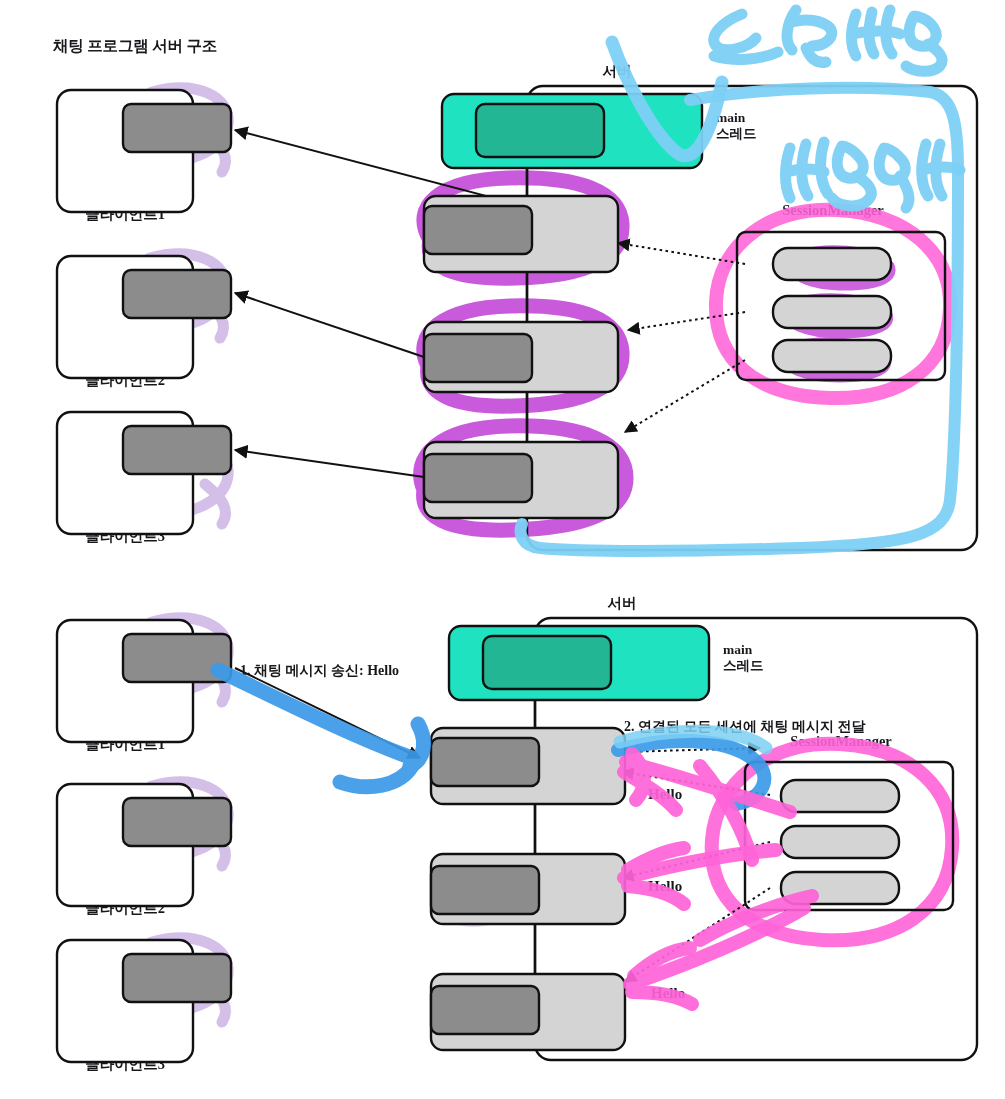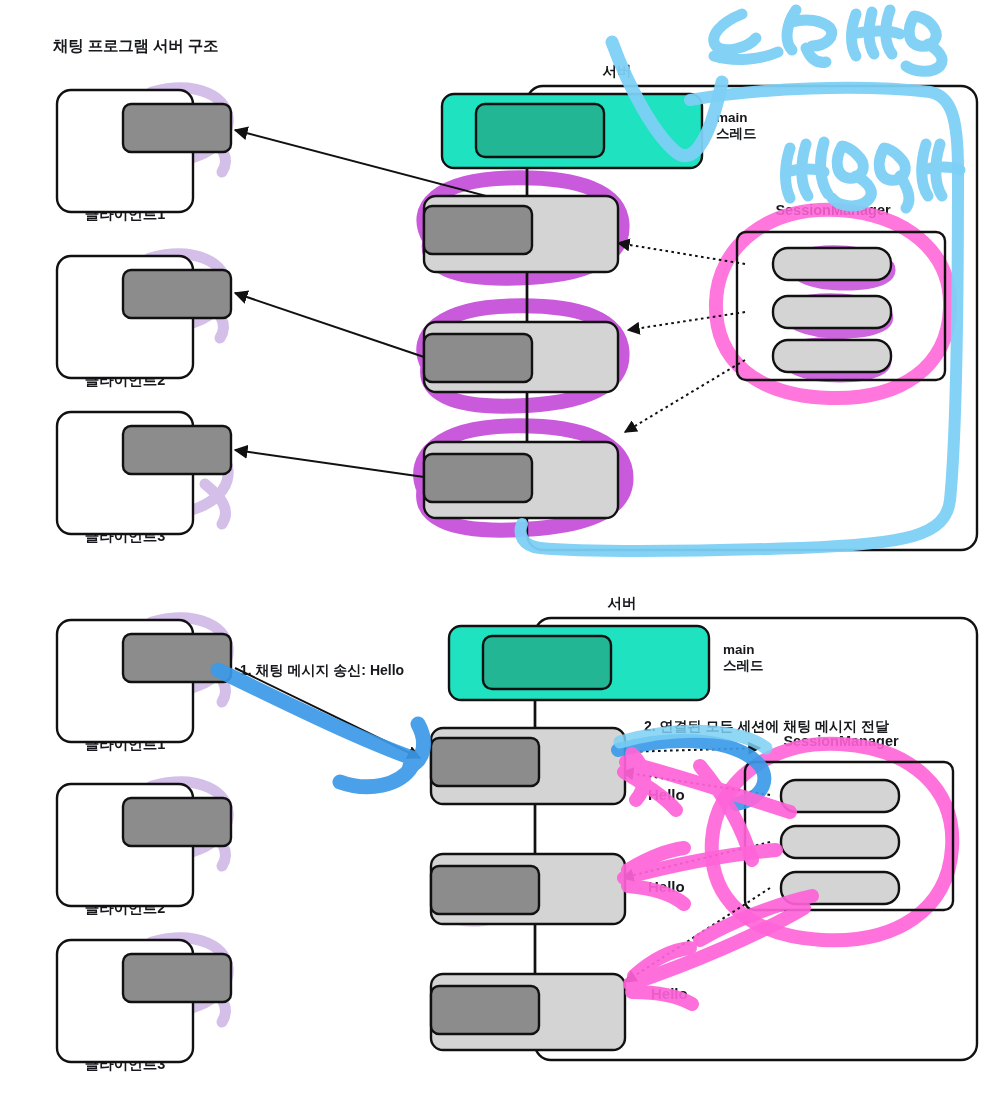--- a/index.html
+++ b/index.html
@@ -1,21 +1,21 @@
 <!DOCTYPE html>
 <html><head>
 <meta charset="utf-8">
 <style>
   html,body{margin:0;padding:0;background:#fff;}
   body{
     width:1005px;height:1099px;position:relative;overflow:hidden;
     font-family:"Liberation Sans","DejaVu Sans",sans-serif;
     -webkit-font-smoothing:antialiased;
   }
-  #stage{position:absolute;inset:0;width:1005px;height:1083px;}
+  #stage{position:absolute;inset:0;width:1005px;height:1083px;font-family:Liberation Serif, serif;}
   svg.layer{position:absolute;left:0;top:0;width:1005px;height:1099px;overflow:visible;}
   #ink-back{z-index:1}
   #wires{z-index:2}
   #boxes{z-index:3}
   #ink-front{z-index:4}
   #labels{z-index:5;pointer-events:none}
 
   .lbl{position:absolute;white-space:nowrap;color:#16181c;font-weight:700;}
   .title{font-size:15.5px;letter-spacing:-0.2px;}
   .cap{font-size:14.5px;}
@@ -356,19 +356,19 @@
 
     <div class="lbl boxtext ctr" style="left:485px;top:1010px">socket</div>
     <div class="lbl boxtext ctr" style="left:583px;top:1009px">session3</div>
 
     <div class="lbl cap ctrx" style="left:841px;top:733px">SessionManager</div>
     <div class="lbl boxtext-sm ctr" style="left:840px;top:797px">session1</div>
     <div class="lbl boxtext-sm ctr" style="left:840px;top:843px">session2</div>
     <div class="lbl boxtext-sm ctr" style="left:840px;top:889px">session3</div>
 
     <div class="lbl step" style="left:240px;top:662px">1. 채팅 메시지 송신: Hello</div>
-    <div class="lbl step" style="left:644px;top:718px">2. 연결된 모든 세션에 채팅 메시지 전달</div>
+    <div class="lbl step" style="left:624px;top:718px">2. 연결된 모든 세션에 채팅 메시지 전달</div>
 
     <div class="lbl hello" style="left:648px;top:786px">Hello</div>
     <div class="lbl hello" style="left:648px;top:878px">Hello</div>
     <div class="lbl hello" style="left:651px;top:985px">Hello</div>
   </div>
 </div>
 
 </body></html>

